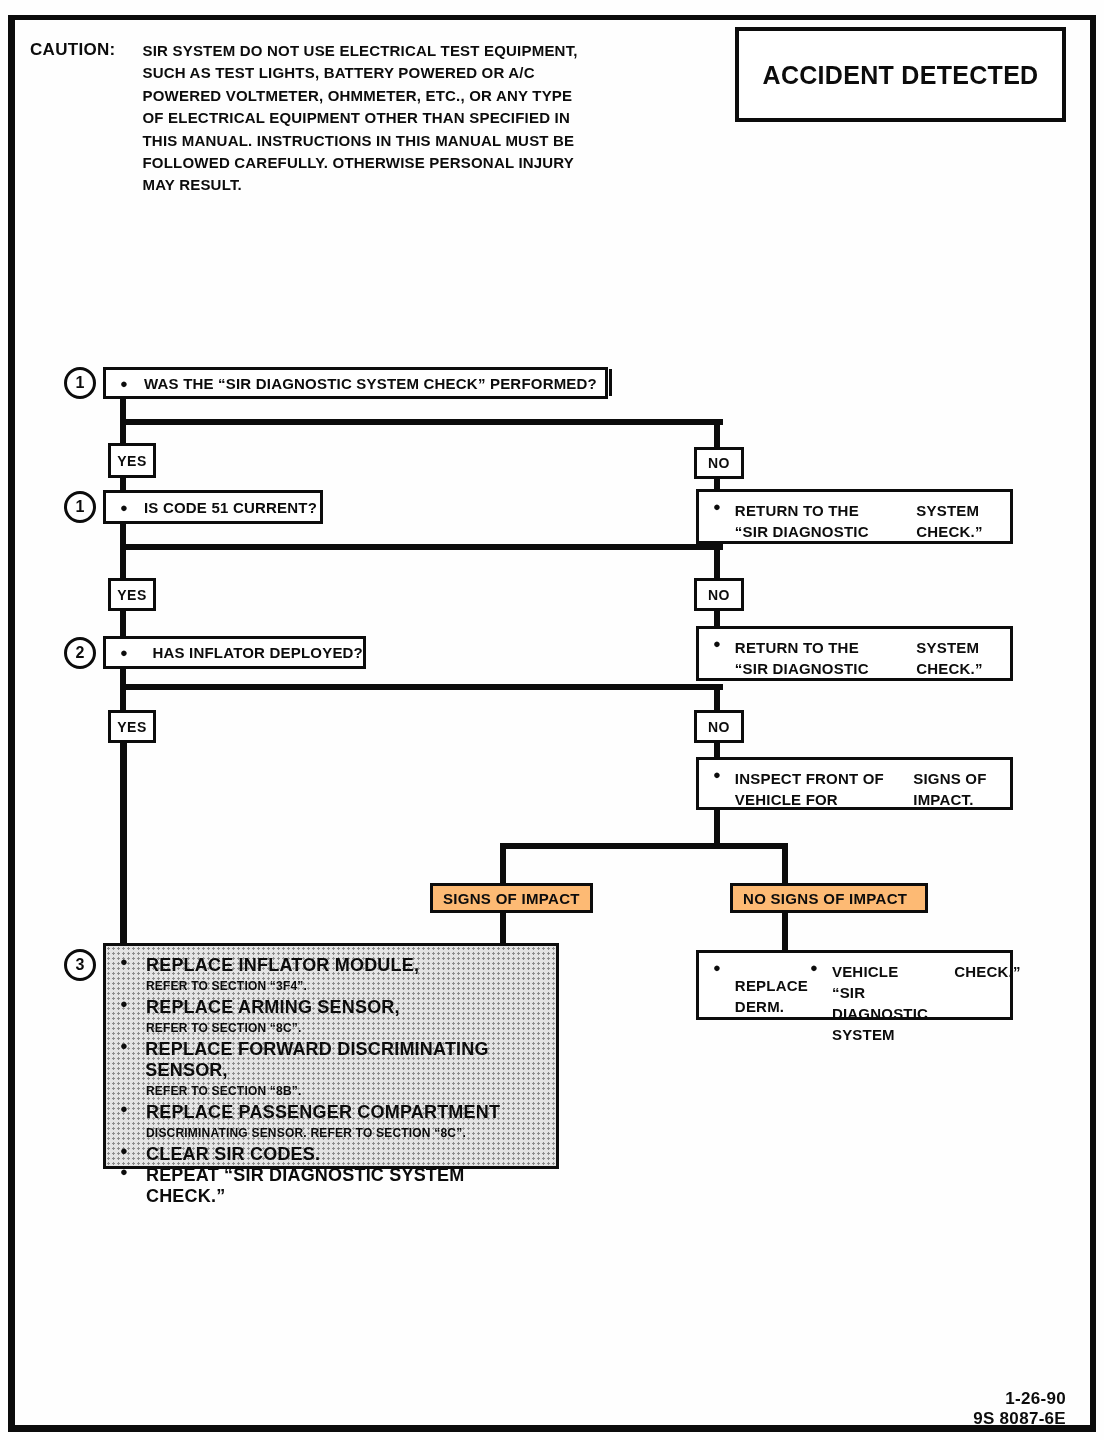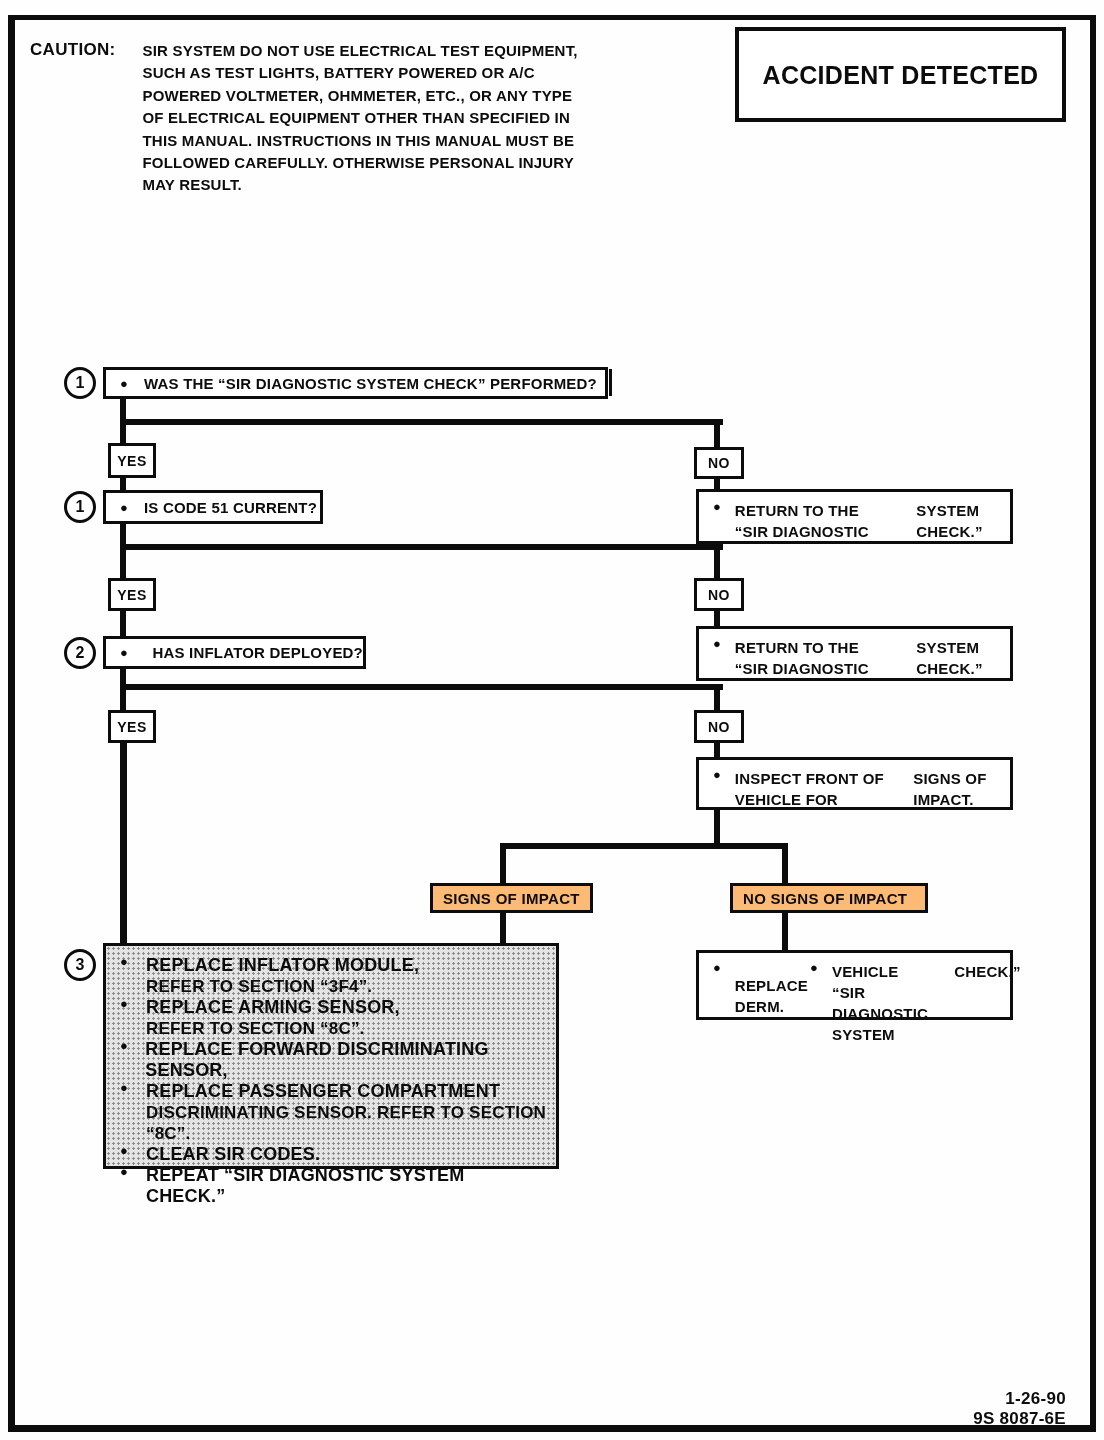--- a/index.html
+++ b/index.html
@@ -46,21 +46,21 @@
   .title-sub{font-size:25px;letter-spacing:.3px;line-height:1.2;}
   .shaded{
     border:3px solid #0c0c0c;
     background-color:#e4e4e4;
     background-image:radial-gradient(circle,#8d8d8d 1px,rgba(0,0,0,0) 1.2px);
     background-size:5px 5px;
     padding:9px 8px 6px 14px;
   }
   .shaded .row{display:flex;}
   .shaded .txt{font-size:18px;line-height:21px;letter-spacing:.2px;}
-  .shaded .ind{margin-left:26px;font-size:17px;line-height:21px;letter-spacing:.2px;}
+  .shaded .ind{margin-left:26px;font-size:12px;line-height:21px;letter-spacing:.2px;}
   .label-box{
     border:3px solid #0c0c0c;background:#fdba74;display:flex;align-items:center;
     justify-content:flex-start;padding-left:10px;font-size:15px;letter-spacing:.3px;
   }
   .footer{
     left:900px;top:1389px;width:166px;text-align:right;
     font-size:17px;line-height:20px;letter-spacing:.3px;
   }
 </style>
 </head>
@@ -201,20 +201,21 @@
     <div class="ind">REFER TO SECTION “3F4”.</div>
     <div class="row">
       <span class="bullet">●</span>
       <span class="txt" style="margin-left:16px;">REPLACE ARMING SENSOR,</span>
     </div>
     <div class="ind">REFER TO SECTION “8C”.</div>
     <div class="row">
       <span class="bullet">●</span>
       <span class="txt" style="margin-left:16px;">REPLACE FORWARD DISCRIMINATING SENSOR,</span>
     </div>
+    <div class="ind">REFER TO SECTION “8B”.</div>
     <div class="row">
       <span class="bullet">●</span>
       <span class="txt" style="margin-left:16px;">REPLACE PASSENGER COMPARTMENT</span>
     </div>
     <div class="ind">DISCRIMINATING SENSOR.  REFER TO SECTION “8C”.</div>
     <div class="row">
       <span class="bullet">●</span>
       <span class="txt" style="margin-left:16px;">CLEAR SIR CODES.</span>
     </div>
     <div class="row">

